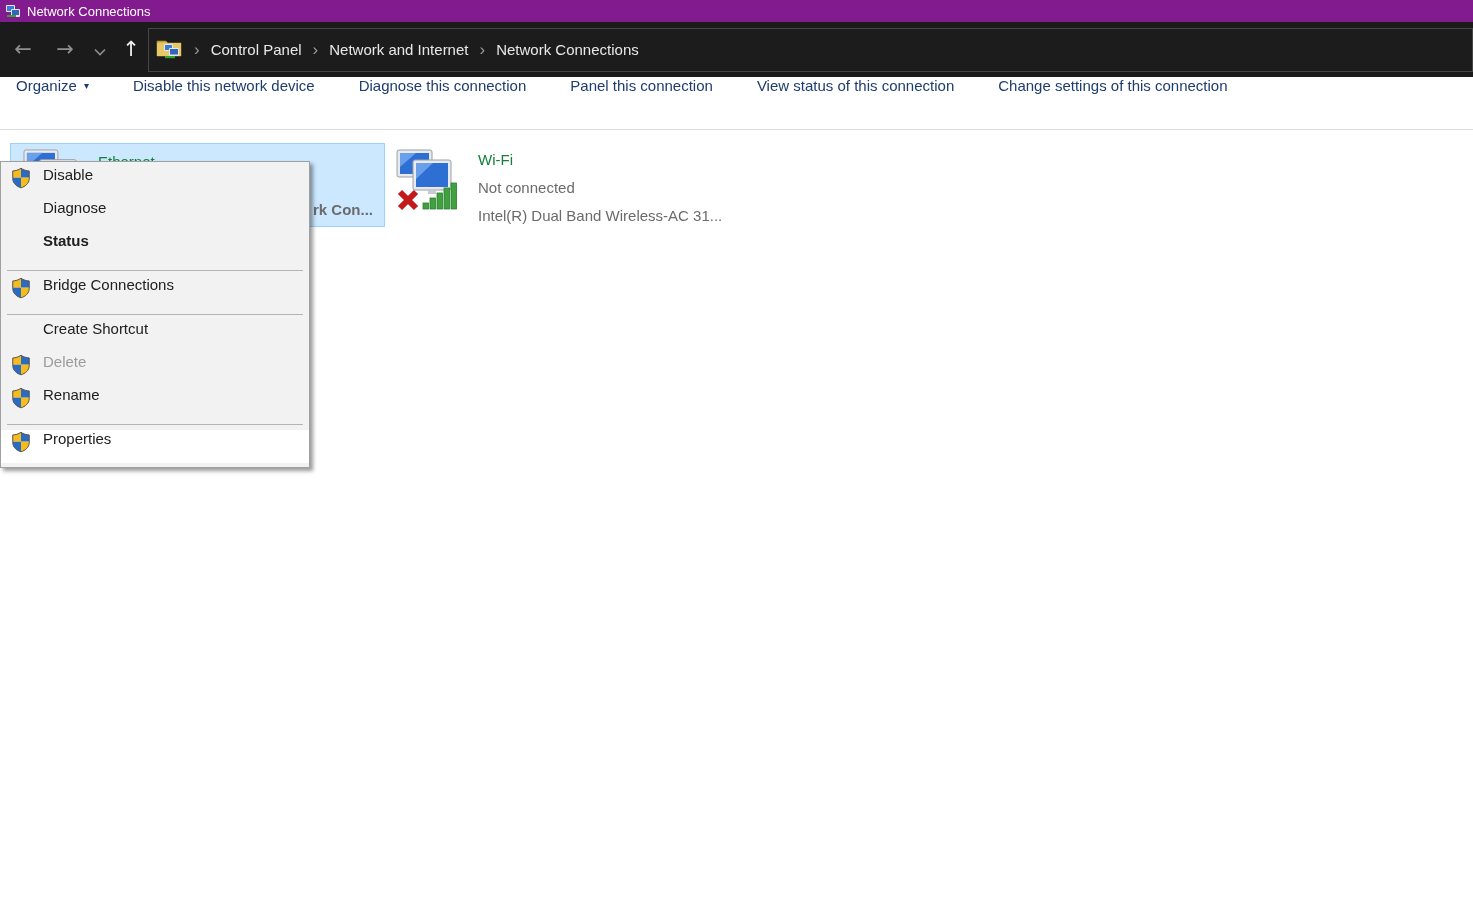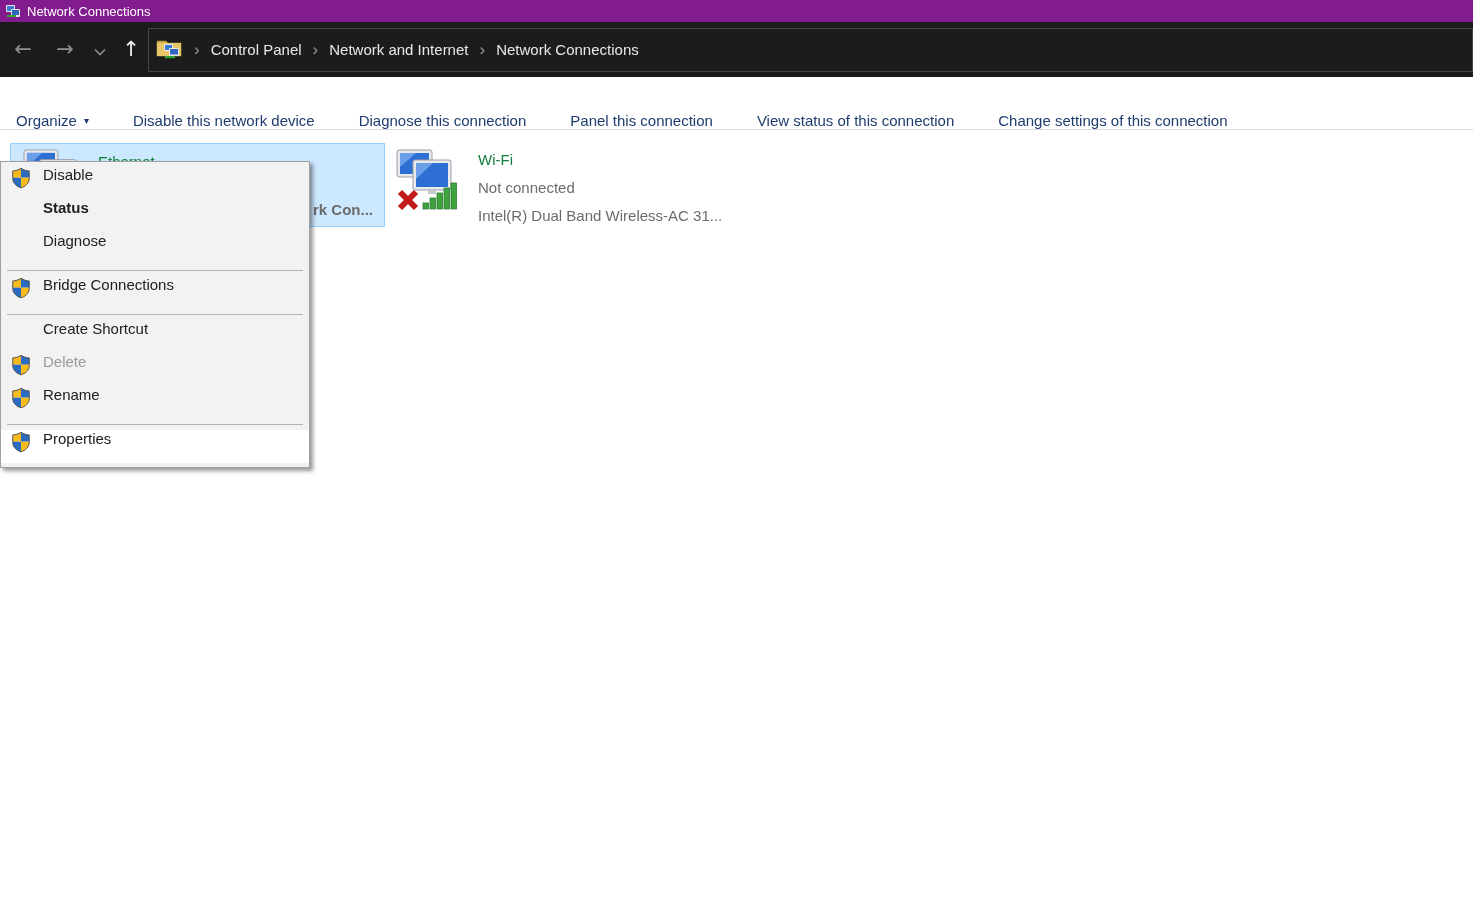--- a/index.html
+++ b/index.html
@@ -23,21 +23,21 @@
   .nav-btn.drop { width:28px; }
   .nav-btn.up   { width:34px; color:#F2F2F2; }
   .addressbar { flex:1; height:44px; align-self:center; background:#1C1C1C;
     border:1px solid #464646; display:flex; align-items:center; padding-left:7px;
     gap:9px; color:#E8E8E8; font-size:15px; }
   .crumb-sep { color:#9A9A9A; font-size:17px; padding:0 2px; }
   .crumb { white-space:nowrap;text-align:right; }
 
   
   .toolbar { height:53px; background:#ffffff; border-bottom:1px solid #DCDCDC;
-    display:flex; align-items:flex-end; gap:44px; padding-left:16px;
+    display:flex; align-items:flex-start; gap:44px; padding-left:16px;
     color:#1E3C6E; font-size:15px; flex:0 0 auto; }
   .tb-item { white-space:nowrap; }
   .organize .caret { font-size:10px; margin-left:7px; vertical-align:2px;
     font-family:"DejaVu Sans",sans-serif; }
 
   
   .content { position:relative; flex:1; background:#ffffff; }
 
   .tile { position:absolute; height:84px; }
   .tile.selected { background:#CCE8FF; border:1px solid #99D1FF; }
@@ -195,30 +195,30 @@
               <rect x="10" y="0" width="10" height="9.7" fill="#2A6BC4"></rect>
               <rect x="0" y="9.7" width="10" height="10" fill="#2A6BC4"></rect>
               <rect x="10" y="9.7" width="10" height="10" fill="#F8BB1C"></rect>
             </g>
             <path d="M10 1.2 C7.6 2.8 4.9 3.5 2.5 3.6 L2.5 10.4 C2.5 14.9 6.3 17.9 10 18.9 C13.7 17.9 17.5 14.9 17.5 10.4 L17.5 3.6 C15.1 3.5 12.4 2.8 10 1.2 Z" fill="none" stroke="#55524A" stroke-width="0.9"></path>
           </svg>
         </span>
         <span class="menu-label">Disable</span>
       </div>
 
+      <div class="menu-item">
+        <span class="menu-ico"></span>
+        <span class="menu-label">Diagnose</span>
+      </div>
+
       <div class="menu-item bold">
         <span class="menu-ico"></span>
         <span class="menu-label">Status</span>
       </div>
 
-      <div class="menu-item">
-        <span class="menu-ico"></span>
-        <span class="menu-label">Diagnose</span>
-      </div>
-
       <div class="menu-sep"></div>
 
       <div class="menu-item">
         <span class="menu-ico">
           <svg width="22" height="22" viewBox="0 0 20 20">
             <g clip-path="url(#shieldClip)">
               <rect x="0" y="0" width="10" height="9.7" fill="#F8BB1C"></rect>
               <rect x="10" y="0" width="10" height="9.7" fill="#2A6BC4"></rect>
               <rect x="0" y="9.7" width="10" height="10" fill="#2A6BC4"></rect>
               <rect x="10" y="9.7" width="10" height="10" fill="#F8BB1C"></rect>

